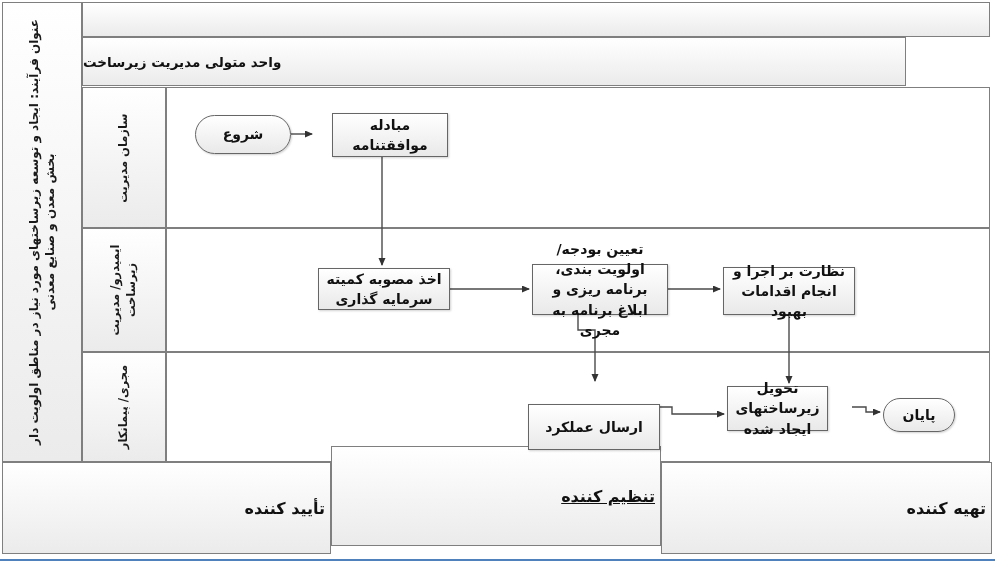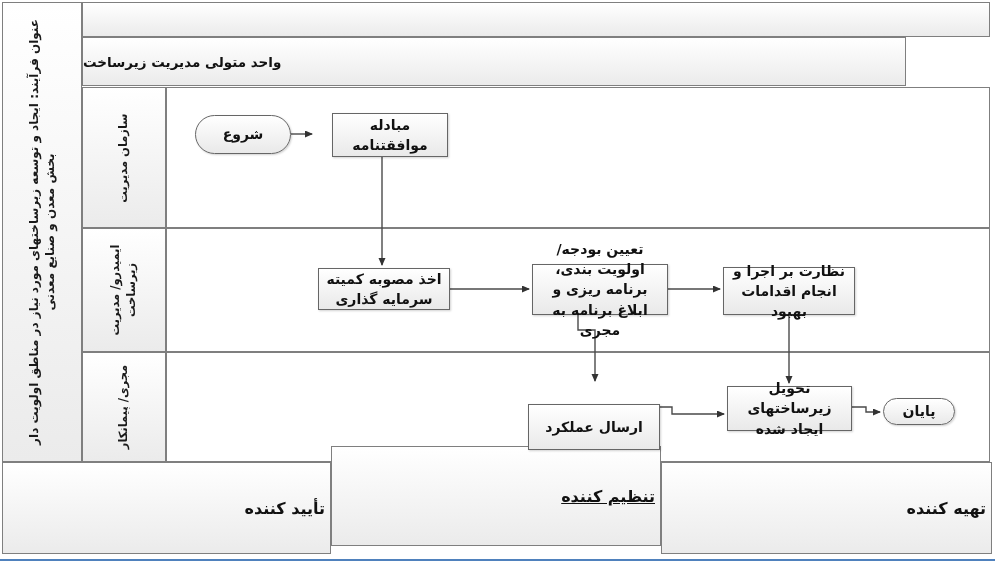--- a/index.html
+++ b/index.html
@@ -148,22 +148,22 @@
   </div>
 
   <div class="node" style="left:723px;top:267px;width:132px;height:48px;">
     <span>نظارت بر اجرا و انجام اقدامات بهبود</span>
   </div>
 
   <div class="node" style="left:528px;top:384px;width:132px;height:46px;margin-top:20px;">
     <span>ارسال عملکرد</span>
   </div>
 
-  <div class="node" style="left:727px;top:386px;width:125px;height:45px;">
+  <div class="node" style="left:727px;top:386px;width:101px;height:45px;">
     <span>تحویل زیرساختهای ایجاد شده</span>
   </div>
 
-  <div class="node terminator" style="left:883px;top:398px;width:72px;height:27px;">
+  <div class="node terminator" style="left:883px;top:398px;width:72px;height:34px;">
     <span>پایان</span>
   </div>
 
   <div class="accent-line" style="background: rgb(79, 129, 189);"></div>
 </div>
 
 </body></html>

